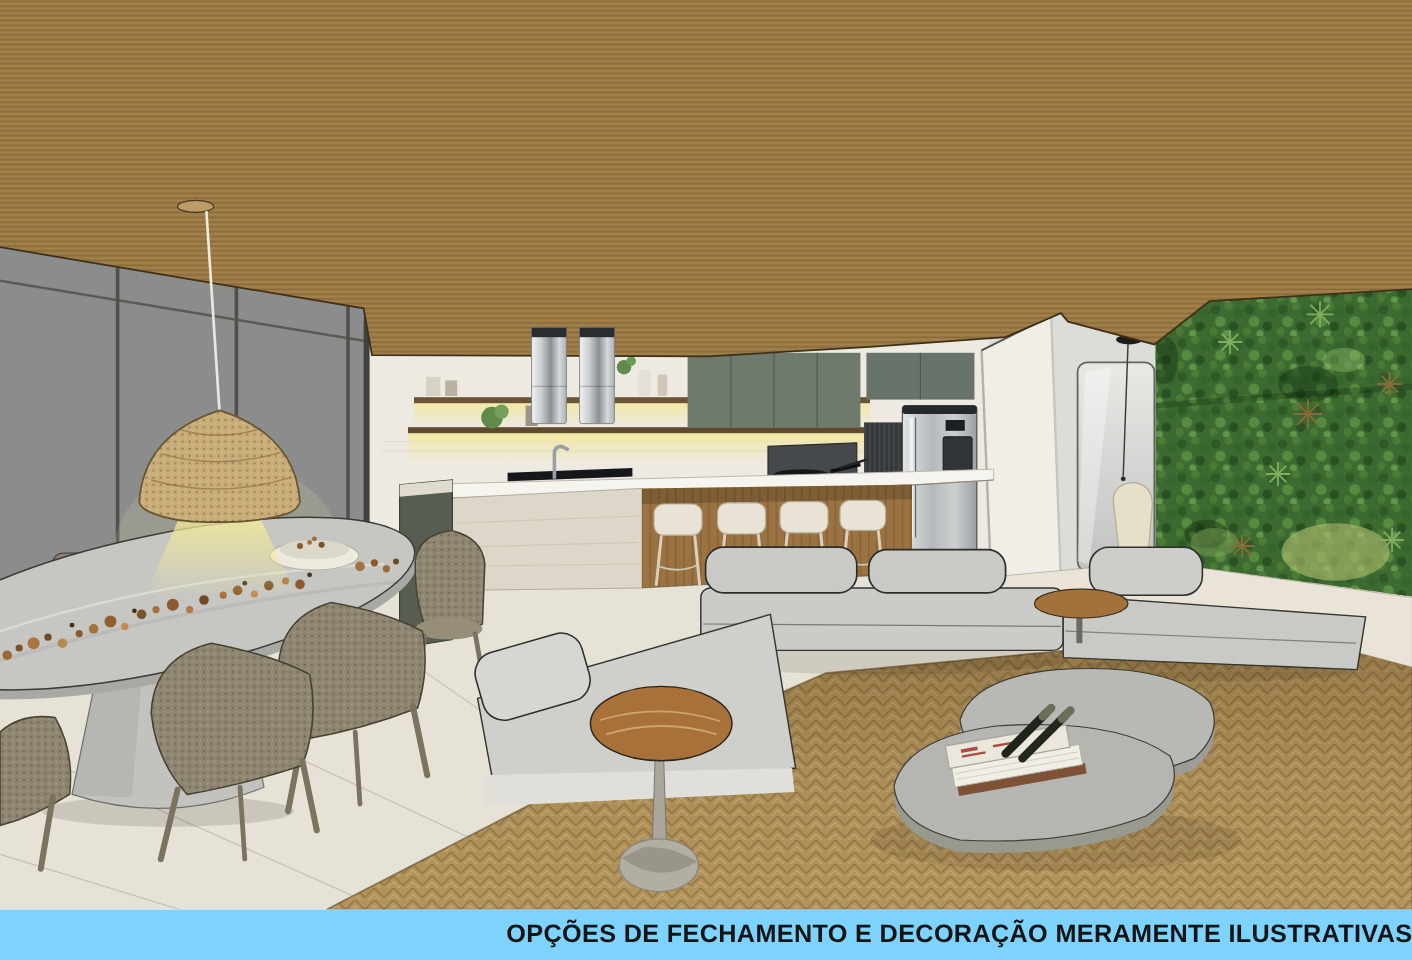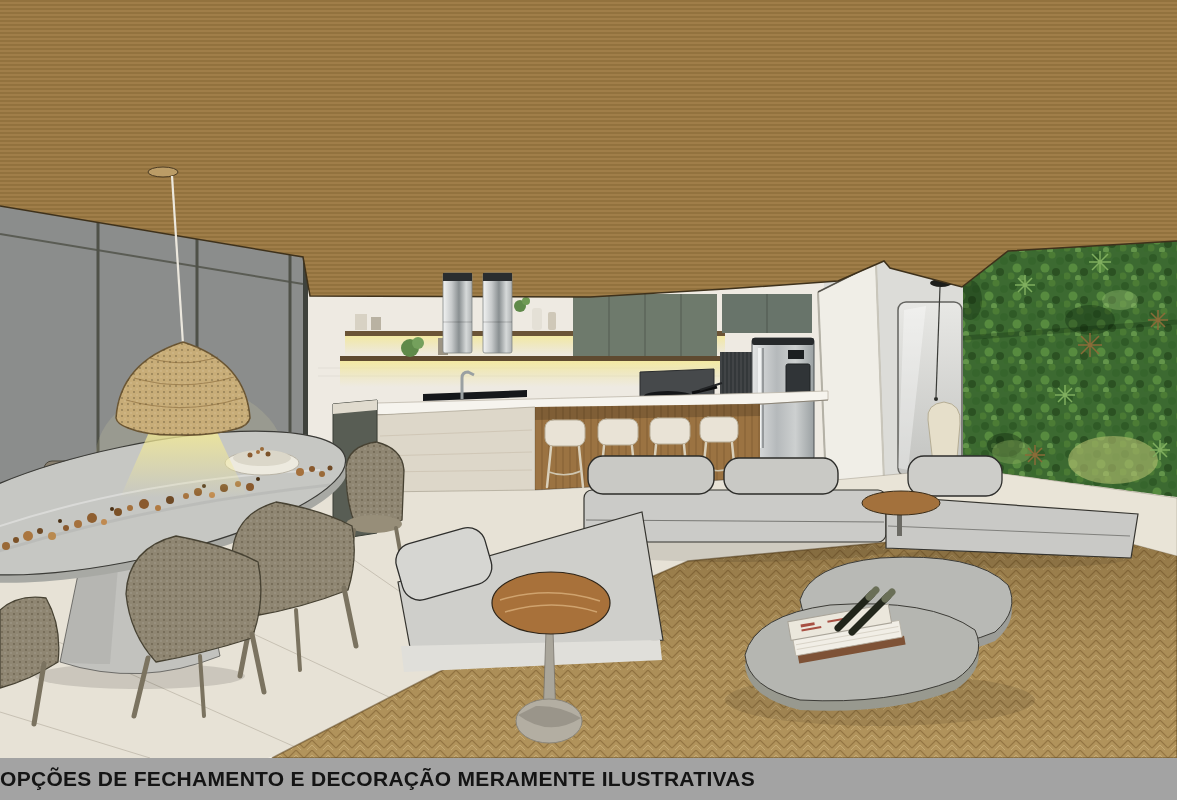--- a/index.html
+++ b/index.html
@@ -1,20 +1,20 @@
 <!DOCTYPE html>
 <html><head>
 <meta charset="utf-8">
 <style>
   html,body{margin:0;padding:0;background:#ffffff;}
   .stage{position:relative;width:1177px;height:800px;background:#ffffff;overflow:hidden;
          font-family:"Liberation Sans",sans-serif;}
   .stage svg{display:block;position:absolute;top:0;left:0;}
-  .caption{position:absolute;left:0;right:0;bottom:0;height:42px;background:#a3a3a3;
-           display:flex;align-items:center;justify-content:flex-start;}
+  .caption{position:absolute;left:0;right:0;bottom:0;height:42px;background:#7dd3fc;
+           display:flex;align-items:center;justify-content:flex-end;}
   .caption span{font-weight:bold;font-size:21px;letter-spacing:.3px;color:#141414;
                 font-family:"Liberation Sans",sans-serif;white-space:nowrap;}
 </style>
 </head>
 <body>
 
 <div class="stage">
 <svg width="1177" height="758" viewBox="0 0 1177 758">
   <defs>
     <pattern id="woodH" width="60" height="4" patternUnits="userSpaceOnUse">

